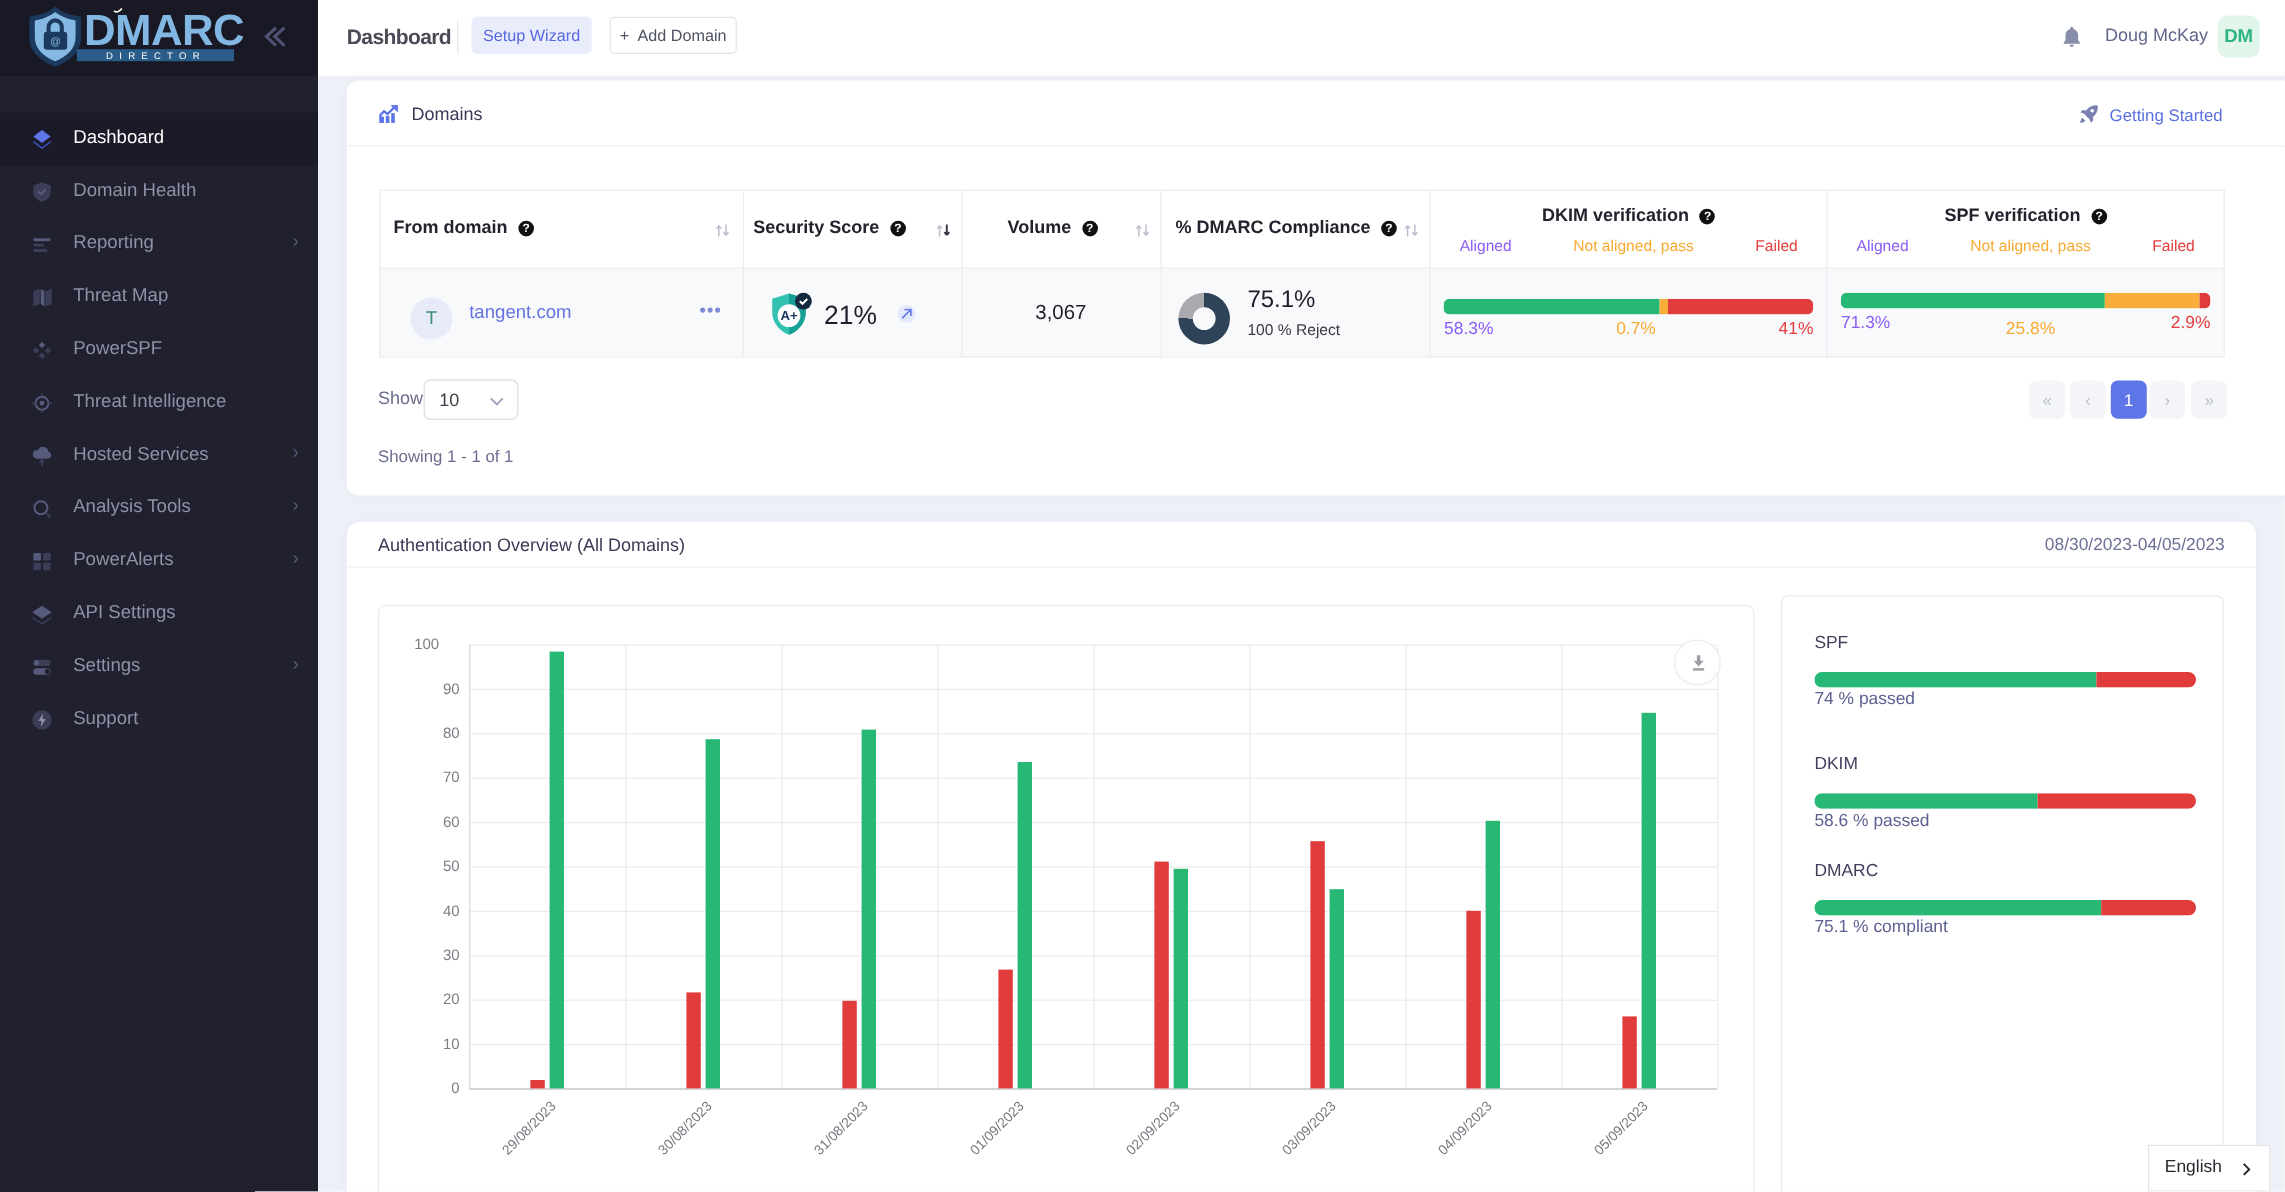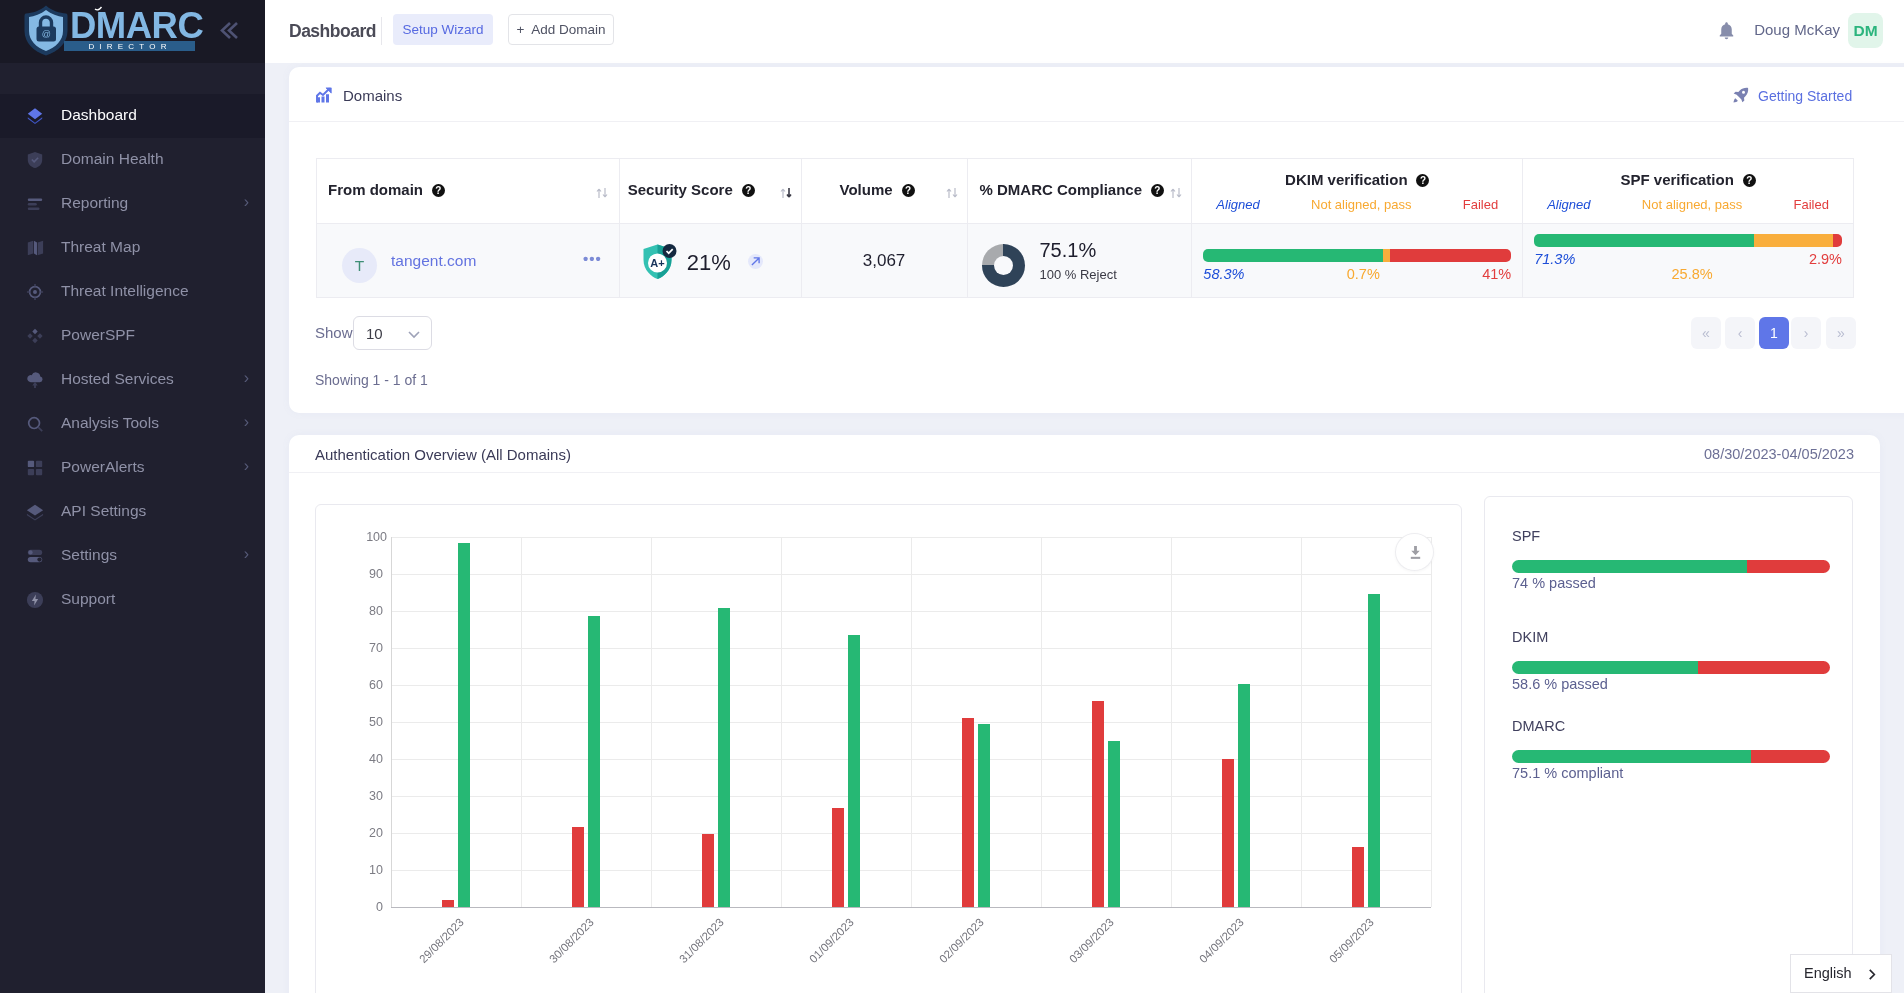--- a/index.html
+++ b/index.html
@@ -34,21 +34,21 @@
 #card2 { left:289px; top:435px; width:1591px; height:600px; }
 .cardHead { position:absolute; left:0; top:0; width:100%; height:55px; border-bottom:1px solid #f0f0f4; }
 
 
 #tbl { position:absolute; left:27px; top:91px; width:1538px; border-collapse:collapse; }
 #tbl td { border:1px solid #ececf1; vertical-align:middle; }
 .qm { display:inline-block; width:13px; height:13px; border-radius:50%; background:#111; color:#fff; font-size:10px; font-weight:bold; text-align:center; line-height:13px; vertical-align:1px; }
 .sortIc { float:right; }
 .hcell { font-size:15px; font-weight:bold; color:#23232e; }
 .subrow { font-size:13px; margin-top:8px; display:flex; padding:0 13px; }
-.g { color:#1d4ed8;font-style:italic; } .o { color:#f8a931; } .r { color:#e23d3d; }
+.g { color:#8b5cf6; } .o { color:#f8a931; } .r { color:#e23d3d; }
 .vbar { height:13px; border-radius:5px; overflow:hidden; display:flex; margin-top:10px; }
 .vlabels { display:flex; font-size:14.5px; margin-top:4px; }
 
 
 .pgBtn { position:absolute; top:250px; width:30px; height:32px; border-radius:6px; background:#f4f5f9; color:#b9bdd1; text-align:center; line-height:32px; font-size:14px; }
 .pgBtn.on { background:#5f76e8; color:#fff; }
 
 
 #chartPanel { position:absolute; left:26px; top:69px; width:1147px; height:560px; border:1px solid #e9e9ef; border-radius:6px; background:#fff; }
 #statsPanel { position:absolute; left:1195px; top:61px; width:369px; height:560px; border:1px solid #e9e9ef; border-radius:6px; background:#fff; }
@@ -107,35 +107,35 @@
       </div>
 <div class="mi">
         <svg class="ico" viewBox="0 0 20 20">
           <path d="M2 4 L8 2 V16 L2 18 Z" fill="#3c3e58"></path>
           <path d="M8.8 2 L12.2 4 V18 L8.8 16 Z" fill="#565a7c"></path>
           <path d="M13 4 L19 2 V16 L13 18 Z" fill="#3c3e58"></path>
         </svg>
         <div class="lbl">Threat Map</div>
       </div>
 <div class="mi">
-        <svg class="ico" viewBox="0 0 20 20" fill="none">
-          <circle cx="10" cy="10" r="6" stroke="#565a7c" stroke-width="1.8"></circle>
-          <circle cx="10" cy="10" r="2.2" fill="#565a7c"></circle>
-          <path d="M10 1v3 M10 16v3 M1 10h3 M16 10h3" stroke="#3c3e58" stroke-width="1.8"></path>
-        </svg>
-        <div class="lbl">Threat Intelligence</div>
-      </div>
-<div class="mi">
         <svg class="ico" viewBox="0 0 20 20" fill="#565a7c">
           <path d="M10 2 l3 3 -3 3 -3-3Z"></path>
           <path d="M10 12 l3 3 -3 3 -3-3Z" fill="#3c3e58"></path>
           <path d="M4.5 7 l3 3 -3 3 -3-3Z" fill="#3c3e58"></path>
           <path d="M15.5 7 l3 3 -3 3 -3-3Z" fill="#3c3e58"></path>
         </svg>
         <div class="lbl">PowerSPF</div>
+      </div>
+<div class="mi">
+        <svg class="ico" viewBox="0 0 20 20" fill="none">
+          <circle cx="10" cy="10" r="6" stroke="#565a7c" stroke-width="1.8"></circle>
+          <circle cx="10" cy="10" r="2.2" fill="#565a7c"></circle>
+          <path d="M10 1v3 M10 16v3 M1 10h3 M16 10h3" stroke="#3c3e58" stroke-width="1.8"></path>
+        </svg>
+        <div class="lbl">Threat Intelligence</div>
       </div>
 <div class="mi">
         <svg class="ico" viewBox="0 0 20 20">
           <path d="M5.5 12.5 a4 4 0 1 1 .8-7.9 a5 5 0 0 1 9.6 1.4 a3.3 3.3 0 0 1-.6 6.5 Z" fill="#565a7c"></path>
           <path d="M10 12 l3 4 h-2 v3 h-2 v-3 h-2 Z" fill="#3c3e58"></path>
         </svg>
         <div class="lbl">Hosted Services</div>
         <span class="chev">›</span>
       </div>
 <div class="mi">
@@ -298,21 +298,21 @@
             </div>
  </td>
  <td style="padding:0 11px;">
    <div class="vbar">
               <div style="width:71.3%;background:#26b874;"></div>
               <div style="width:25.8%;background:#f9ae3c;"></div>
               <div style="width:2.9%;background:#e03c3c;"></div>
             </div>
    <div class="vlabels">
               <span class="g">71.3%</span>
-              <span class="o" style="margin:15px auto;">25.8%</span>
+              <span class="o" style="margin:5px auto;">25.8%</span>
               <span class="r">2.9%</span>
             </div>
  </td>
 </tr>
 </tbody>
     </table>
   <div class="abs" style="left:26px;top:257px;font-size:15px;color:#6b6d90;">Show</div>
   <div class="abs" style="left:64px;top:249px;width:79px;height:34px;border:1px solid #dcdce4;border-radius:6px;">
     <span style="position:absolute;left:12px;top:8px;font-size:15px;color:#3c3c46;">10</span>
     <svg width="12" height="8" viewBox="0 0 12 8" style="position:absolute;right:11px;top:14px;">
@@ -327,21 +327,21 @@
   <div class="pgBtn" style="left:1537px;">»</div>
 </div>
 
 <div id="card2">
   <div class="cardHead" style="height:38px;">
     <div class="abs" style="left:26px;top:11px;font-size:15px;color:#3a3a57;">Authentication Overview (All Domains)</div>
     <div class="abs" style="right:26px;top:11px;font-size:14.5px;color:#6d7096;">08/30/2023-04/05/2023</div>
   </div>
   <div id="chartPanel">
       <div class="gl" style="left:75px;top:32px;width:1040px;height:1px;"></div>
-<div class="ylab" style="left:31px;top:25px;text-align:right;">100</div>
+<div class="ylab" style="left:10px;top:25px;text-align:right;">100</div>
 <div class="gl" style="left:75px;top:69px;width:1040px;height:1px;"></div>
 <div class="ylab" style="left:27px;top:62px;">90</div>
 <div class="gl" style="left:75px;top:106px;width:1040px;height:1px;"></div>
 <div class="ylab" style="left:27px;top:99px;">80</div>
 <div class="gl" style="left:75px;top:143px;width:1040px;height:1px;"></div>
 <div class="ylab" style="left:27px;top:136px;">70</div>
 <div class="gl" style="left:75px;top:180px;width:1040px;height:1px;"></div>
 <div class="ylab" style="left:27px;top:173px;">60</div>
 <div class="gl" style="left:75px;top:217px;width:1040px;height:1px;"></div>
 <div class="ylab" style="left:27px;top:210px;">50</div>

